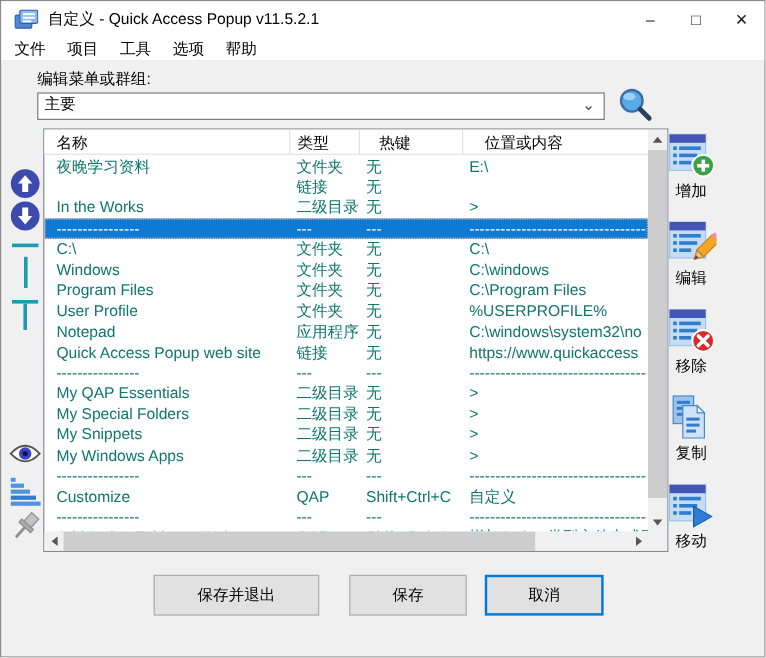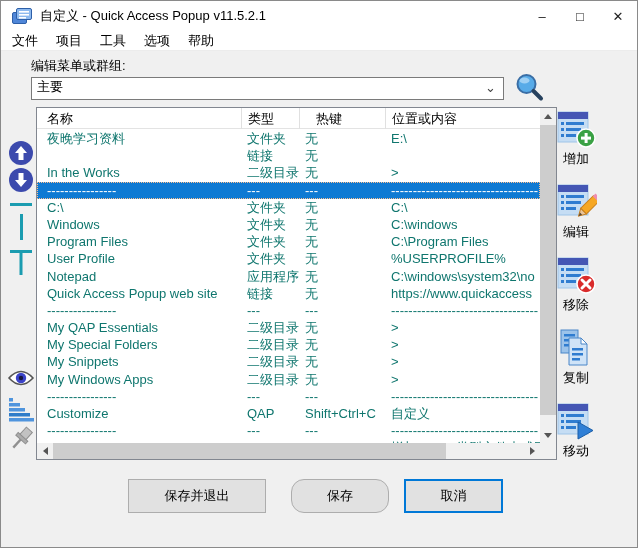--- a/index.html
+++ b/index.html
@@ -54,21 +54,21 @@
   .trow { display:flex; height:17.2px; line-height:17.2px; font-size:13px; color:#0f766e; }
   .trow.selected { background:#0f7ad3; color:#fff; outline:1px dotted #ffc08f; outline-offset:-1px; }
   .cell { white-space:nowrap; overflow:hidden; }
   .c-name { width:204px; padding-left:10px; }
   .c-type { width:58px; padding-left:6px; }
   .c-hotkey { width:86px; padding-left:6px; }
   .c-location { flex:1; padding-left:6px; }
   .hc-name { width:204px; padding-left:10px; }
   .hc-type { width:58px; padding-left:6px; }
   .hc-hotkey { width:86px; padding-left:16px; }
-  .hc-location { flex:1; padding-left:6px; }
+  .hc-location { flex:1; padding-left:18px; }
   
   .vscroll { position:absolute; right:0; top:0; width:16px; height:335px; background:#f0f0f0; }
   .vthumb { position:absolute; left:0; top:17px; width:16px; height:290px; background:#cdcdcd; }
   .hscroll { position:absolute; left:0; bottom:0; width:503px; height:16px; background:#f0f0f0; }
   .hthumb { position:absolute; left:16px; top:0; width:393px; height:16px; background:#cdcdcd; }
   .corner { position:absolute; right:0; bottom:0; width:16px; height:16px; background:#f0f0f0; }
   .sb-arrow { position:absolute; width:16px; height:16px; display:flex; align-items:center; justify-content:center; }
   .tri-up { width:0; height:0; border-left:4px solid transparent; border-right:4px solid transparent; border-bottom:5px solid #555; }
   .tri-down { width:0; height:0; border-left:4px solid transparent; border-right:4px solid transparent; border-top:5px solid #555; }
   .tri-left { width:0; height:0; border-top:4px solid transparent; border-bottom:4px solid transparent; border-right:5px solid #555; }
@@ -76,21 +76,21 @@
   
   .rtb-btn { position:absolute; left:543px; width:64px; text-align:center; }
   .rtb-btn svg { display:block; margin:0 auto; }
   .rtb-label { font-size:13px; color:#000; margin-top:1px; }
   
   .footer-btn {
     position:absolute; top:478px; height:34px; background:#e1e1e1; border:1px solid #adadad;
     display:flex; align-items:center; justify-content:center; font-size:13px; color:#000;
   }
   .btn-saveexit { left:127px; width:138px; }
-  .btn-save { left:290px; width:98px;border-radius:13px; }
+  .btn-save { left:290px; width:98px; }
   .btn-cancel { left:403px; width:99px; border:2px solid #0078d7; }
 </style>
 </head>
 <body>
 
 <div class="window">
 
   <div class="titlebar">
     <svg class="app-icon" viewBox="0 0 20 17">
       <rect x="0.5" y="4.5" width="14" height="11" rx="1.5" fill="#4f86d8" stroke="#2d5fa8"></rect>

